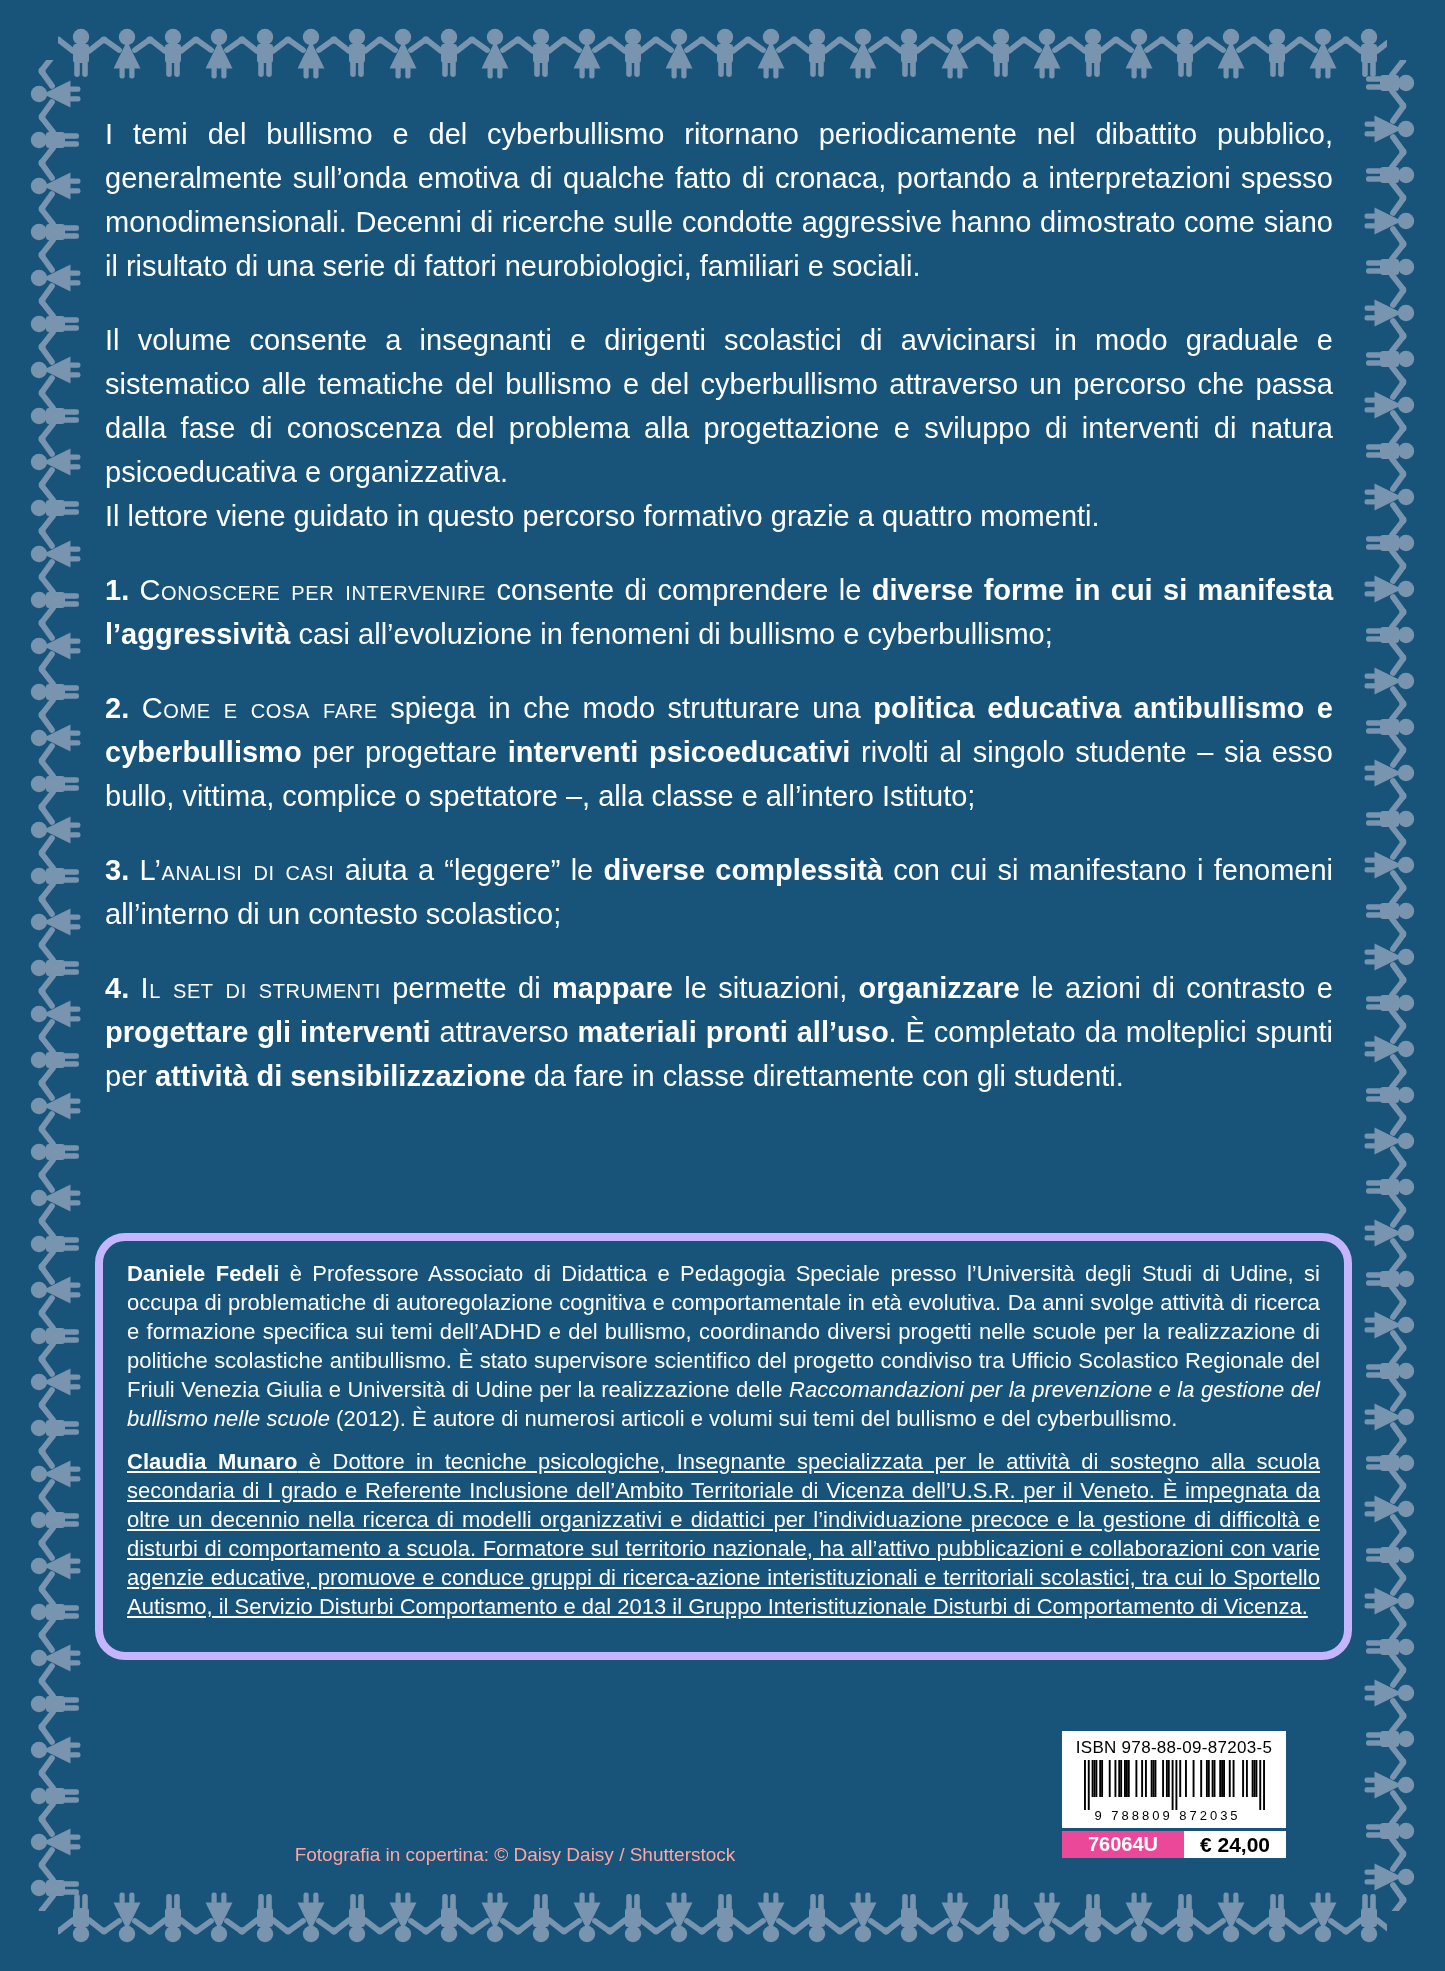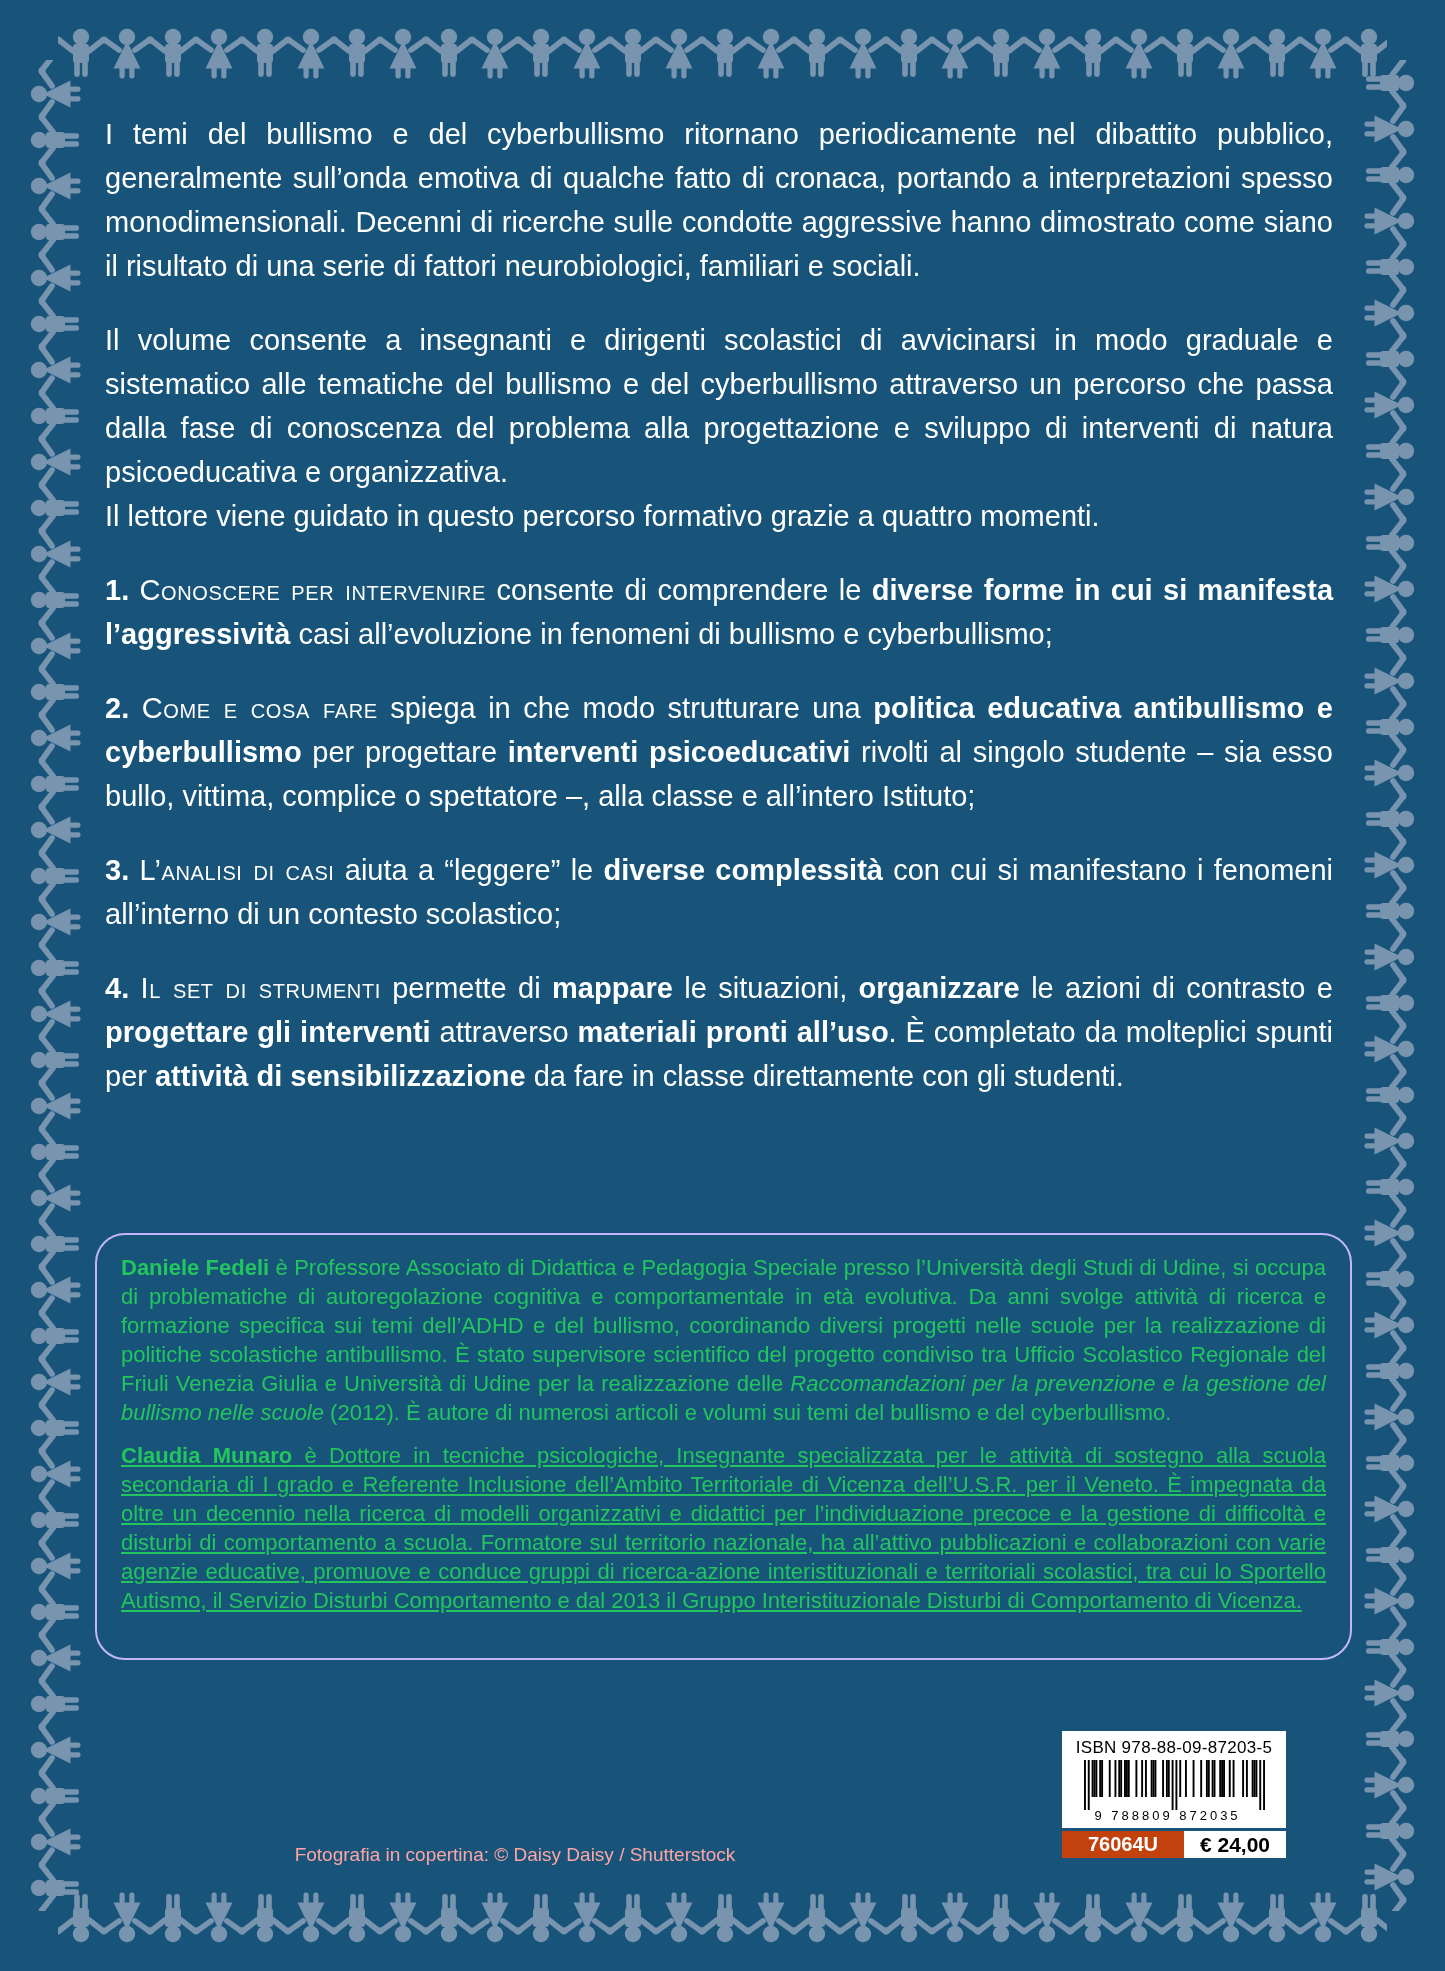--- a/index.html
+++ b/index.html
@@ -14,36 +14,36 @@
   
   .copy{position:absolute;left:105px;top:112px;width:1228px;color:#ffffff;
         font-size:29px;line-height:44px;text-align:justify;}
   .para{margin:0 0 30px 0;}
   .seg-plain{}
   .seg-bold{font-weight:700;}
   .seg-smallcaps{font-weight:400;font-variant:small-caps;letter-spacing:.6px;}
   .seg-italic{font-style:italic;}
   
   .authors-box{position:absolute;left:95px;top:1233px;width:1257px;height:427px;
-        border:2px solid #c4b5fd;border-radius:30px;box-sizing:border-box;
-        padding:18px 24px;color:#22c55e;font-size:22px;line-height:29px;text-align:justify;}
+        border:8px solid #c4b5fd;border-radius:30px;box-sizing:border-box;
+        padding:18px 24px;color:#ffffff;font-size:22px;line-height:29px;text-align:justify;}
   .author-bio + .author-bio{margin-top:14px;text-decoration:underline;}
   
   .photo-credit{position:absolute;left:0;top:1843px;width:1030px;text-align:center;
         color:#fca5a5;font-size:19px;line-height:24px;}
   
   .isbn-block{position:absolute;left:1048px;top:1731px;width:224px;padding-left:14px;}
   .isbn-card{background:#ffffff;color:#000000;text-align:center;padding:7px 6px 4px 6px;}
   .isbn-label{font-size:17px;letter-spacing:.3px;line-height:20px;}
   .barcode-wrap{position:relative;margin-top:2px;height:64px;}
   .barcode-wrap svg{display:block;margin:0 auto;}
   .isbn-digits{position:absolute;left:0;right:13px;bottom:0;font-size:13px;
         letter-spacing:3px;line-height:16px;}
   .isbn-row{display:flex;margin-top:3px;height:27px;}
-  .isbn-code{background:#c2410c;color:#ffffff;flex:0 0 122px;font-weight:700;font-size:20px;
+  .isbn-code{background:#ec4899;color:#ffffff;flex:0 0 122px;font-weight:700;font-size:20px;
         display:flex;align-items:center;justify-content:center;}
   .isbn-price{background:#ffffff;color:#000000;flex:1;font-weight:700;font-size:21px;
         display:flex;align-items:center;justify-content:center;}
 </style>
 </head>
 <body>
 
 <div class="page">
 
   <svg width="0" height="0" style="position:absolute" aria-hidden="true">

